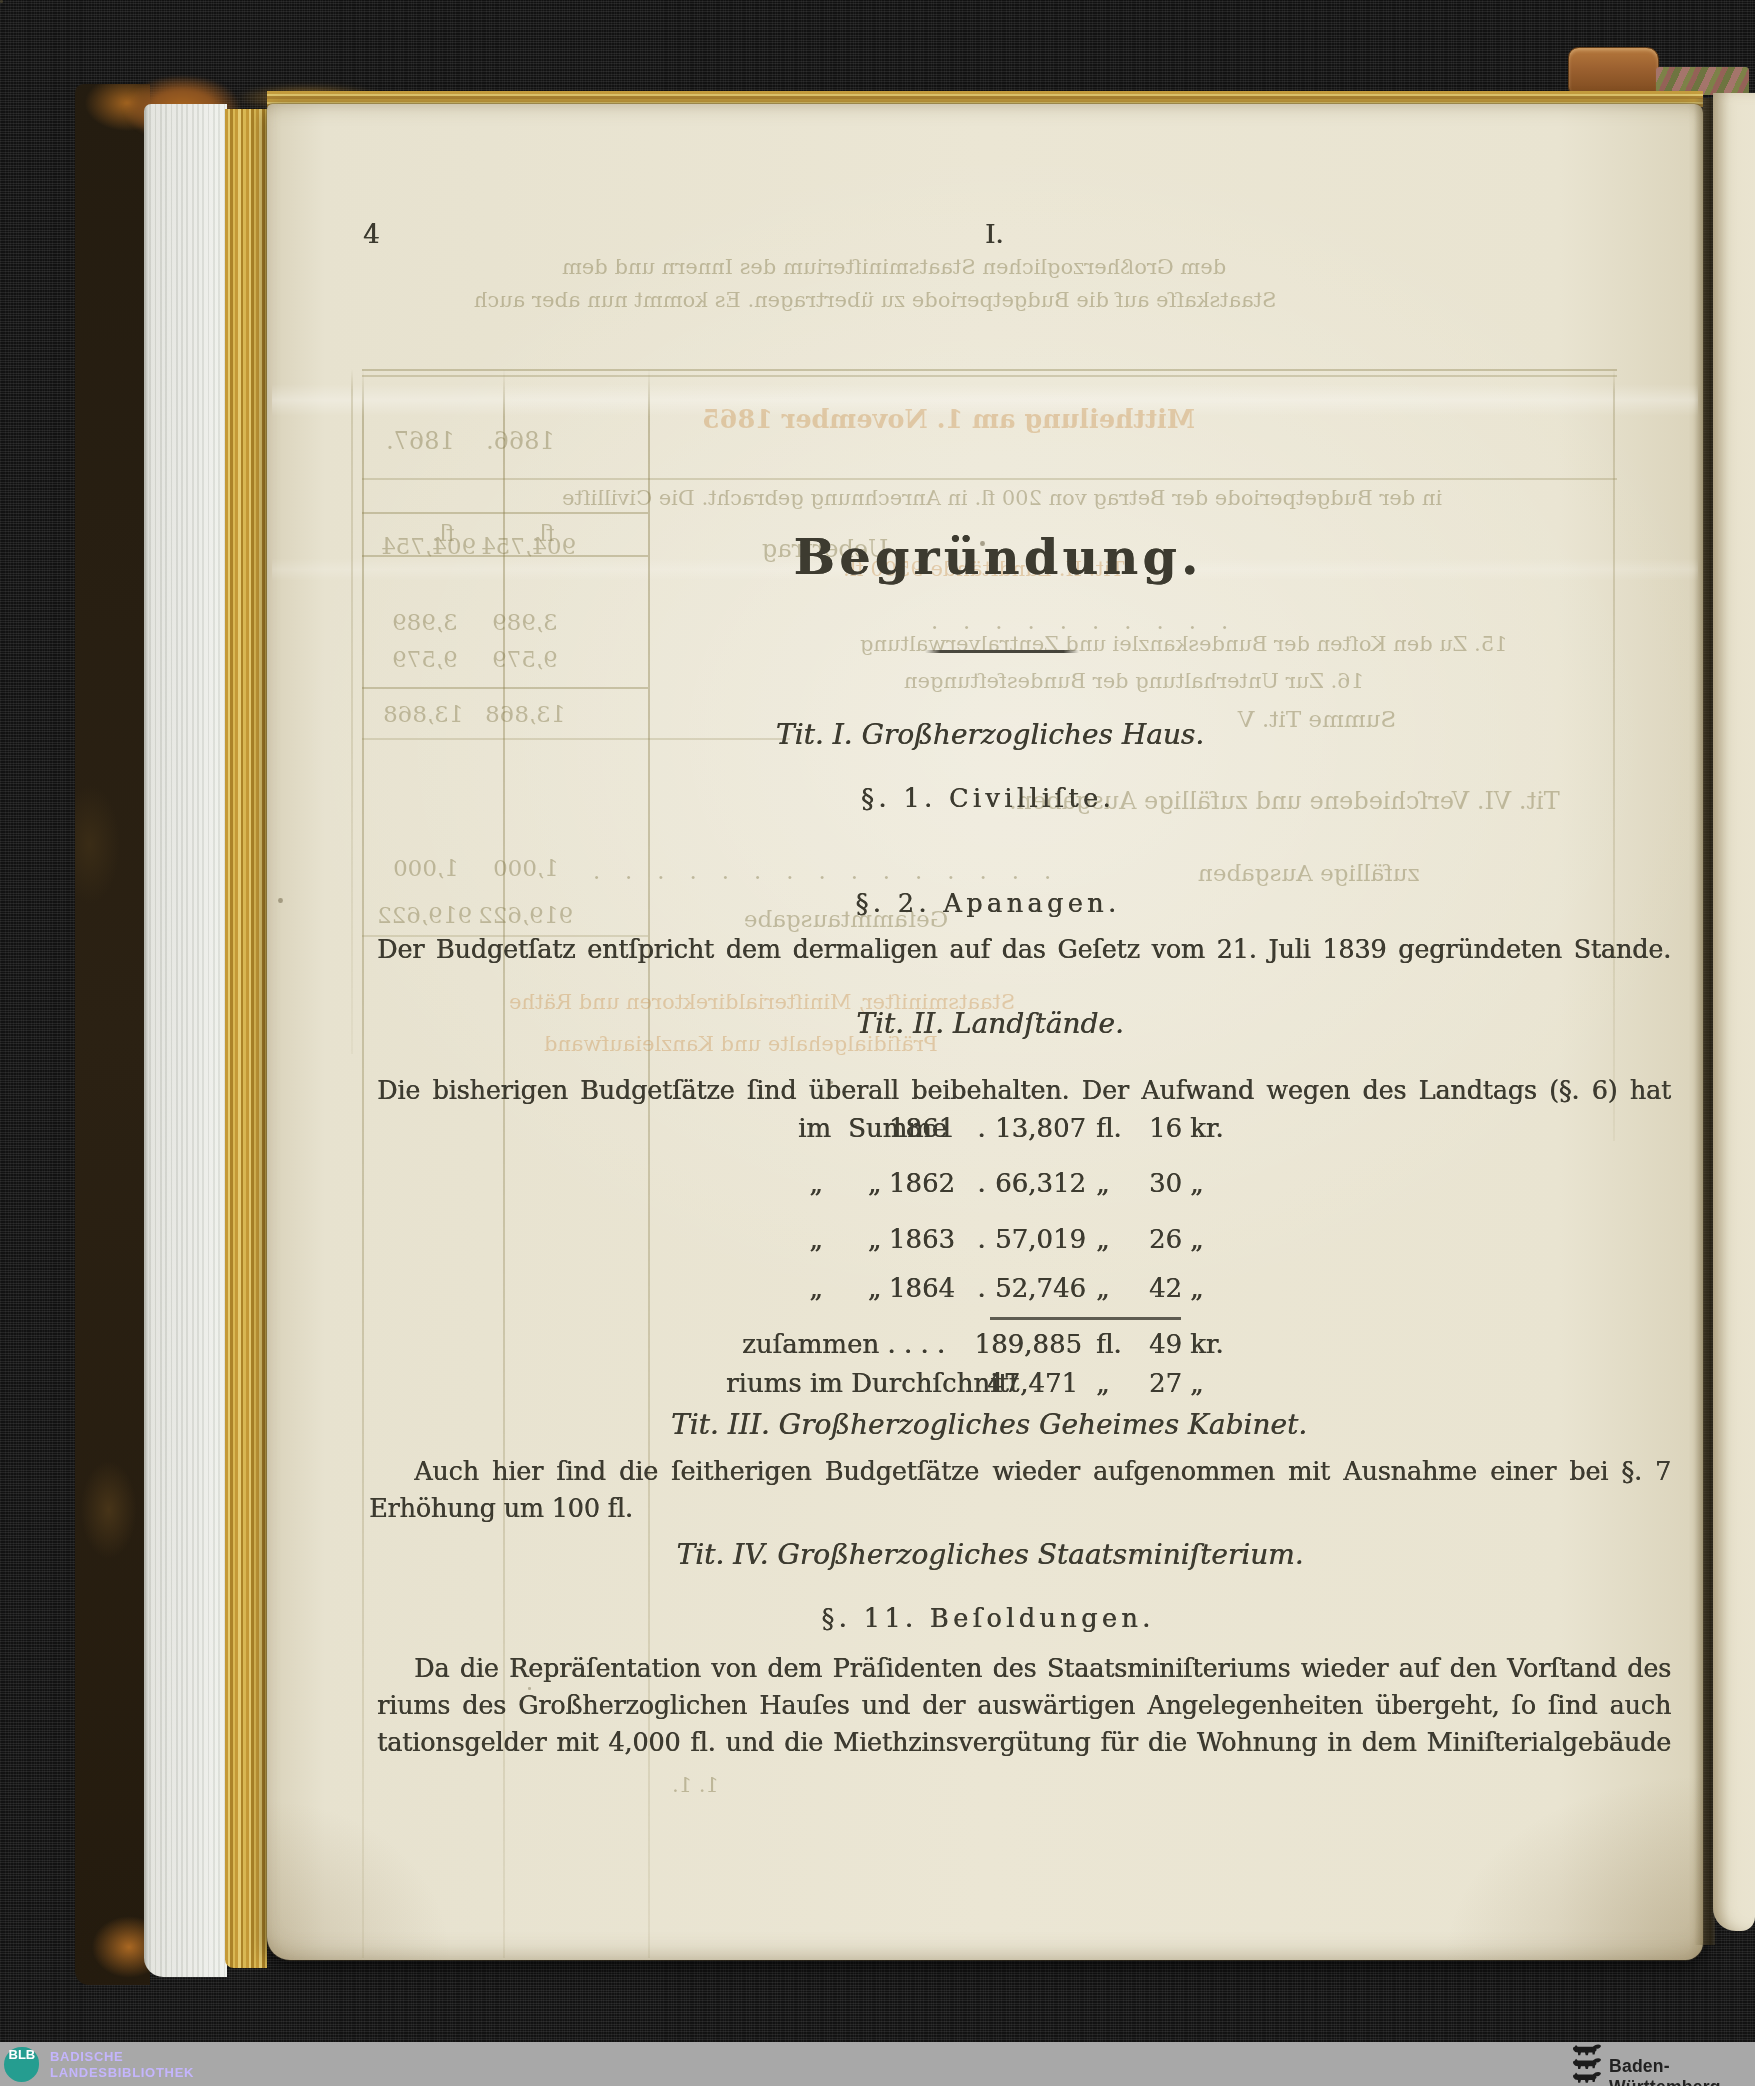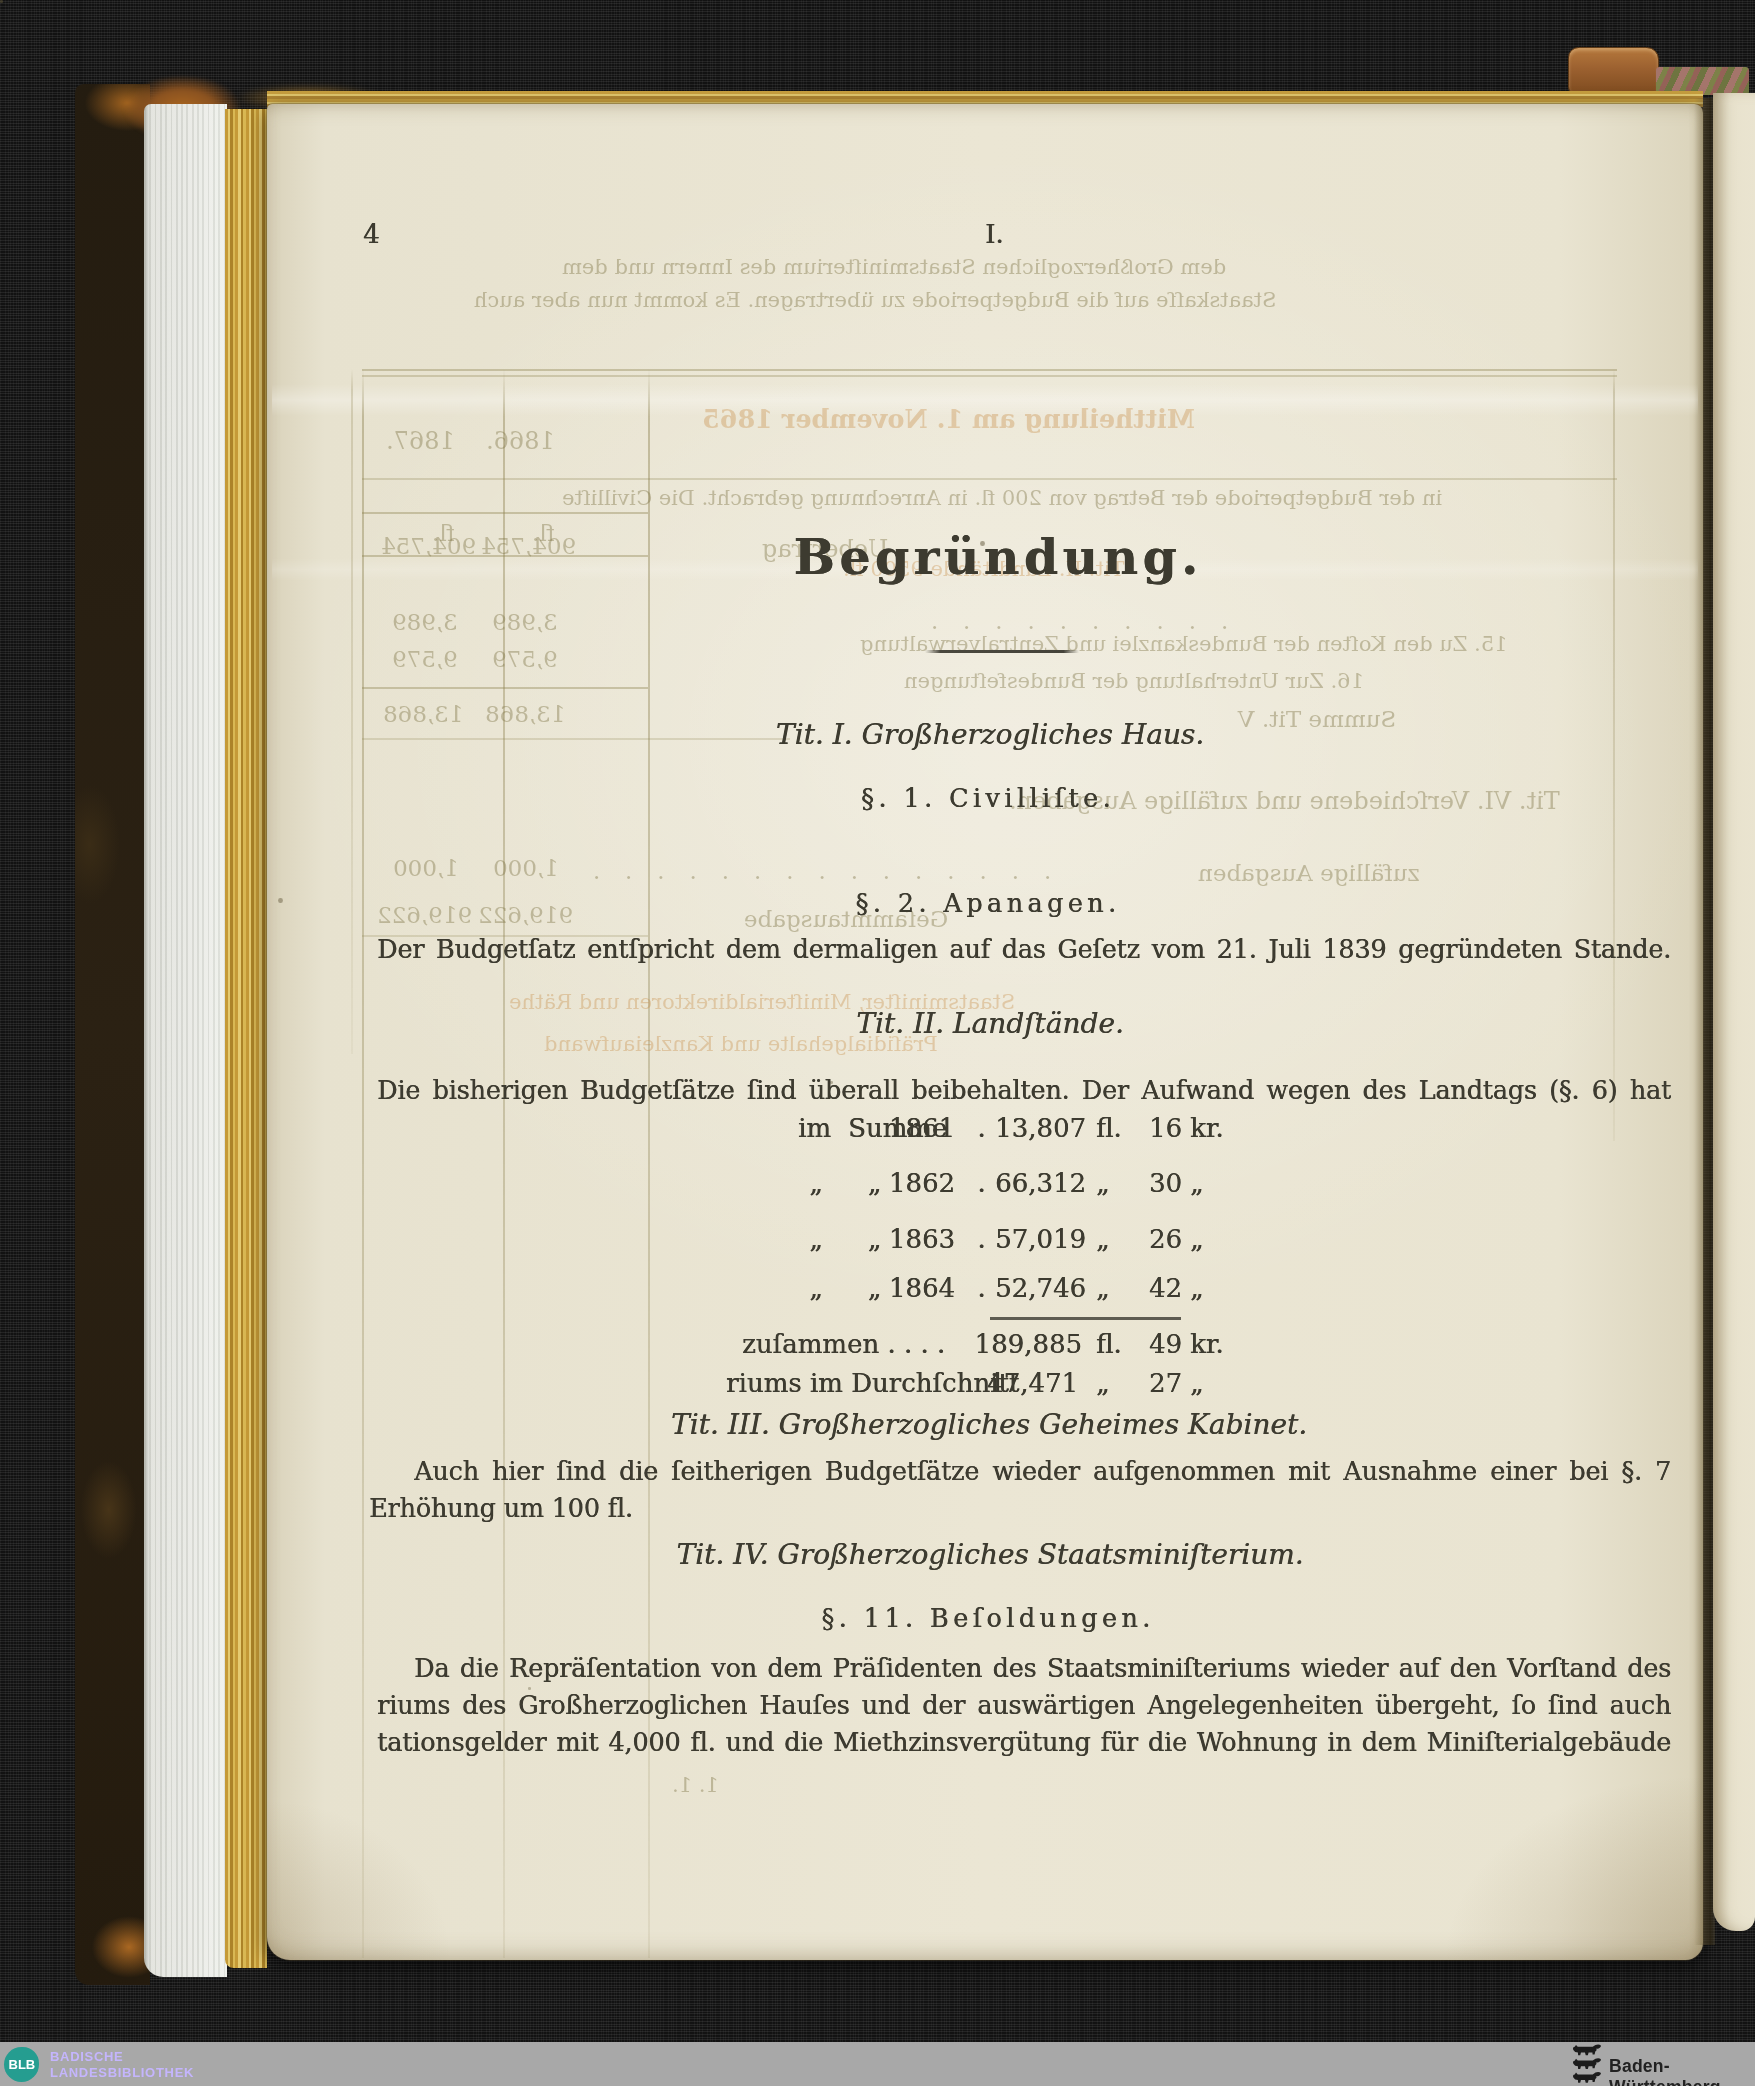--- a/index.html
+++ b/index.html
@@ -78,21 +78,21 @@
   .vline{position:absolute;width:1.8px;filter:blur(0.4px);
     background:linear-gradient(to bottom,rgba(145,134,86,0) 0%,rgba(145,134,86,0.45) 3%,rgba(145,134,86,0.35) 55%,rgba(145,134,86,0.12) 100%);}
   .hline{position:absolute;height:1.8px;background:rgba(145,134,86,0.40);filter:blur(0.4px);}
   .speck{left:0;top:0;width:2.6px;height:2.6px;border-radius:50%;background:rgba(95,85,55,0.55);
     box-shadow:981px 542px 0 0.9px rgba(95,85,55,0.5), 830px 1081px 0 0 rgba(95,85,55,0.4),
       279px 899px 0 0.9px rgba(95,85,55,0.45), 1134px 1552px 0 0 rgba(95,85,55,0.35),
       528px 1687px 0 0 rgba(95,85,55,0.35);}
   
   .footer-bar{left:0;top:2042px;width:1756px;height:45px;background:#a8a8a8;}
   .blb-badge{left:4.4px;top:2047px;width:35px;height:35px;border-radius:50% 46% 50% 50%;
-    background:#259d90;display:flex;align-items:center;justify-content:center;
+    background:#259d90;display:flex;align-items:flex-start;justify-content:center;
     font-family:"Liberation Sans",sans-serif;font-weight:bold;font-size:13px;color:#ffffff;}
   .blb-text{left:50px;top:2049px;font-family:"Liberation Sans",sans-serif;font-weight:bold;
     color:#c4b5fd;font-size:13px;line-height:16px;letter-spacing:0.7px;}
   .bw-text{left:1609px;top:2056px;font-family:"Liberation Sans",sans-serif;font-weight:bold;
     color:#222222;font-size:17.6px;letter-spacing:0.2px;}
   .bw-crest{left:1570px;top:2044px;}
 </style>
 </head>
 <body>
 

